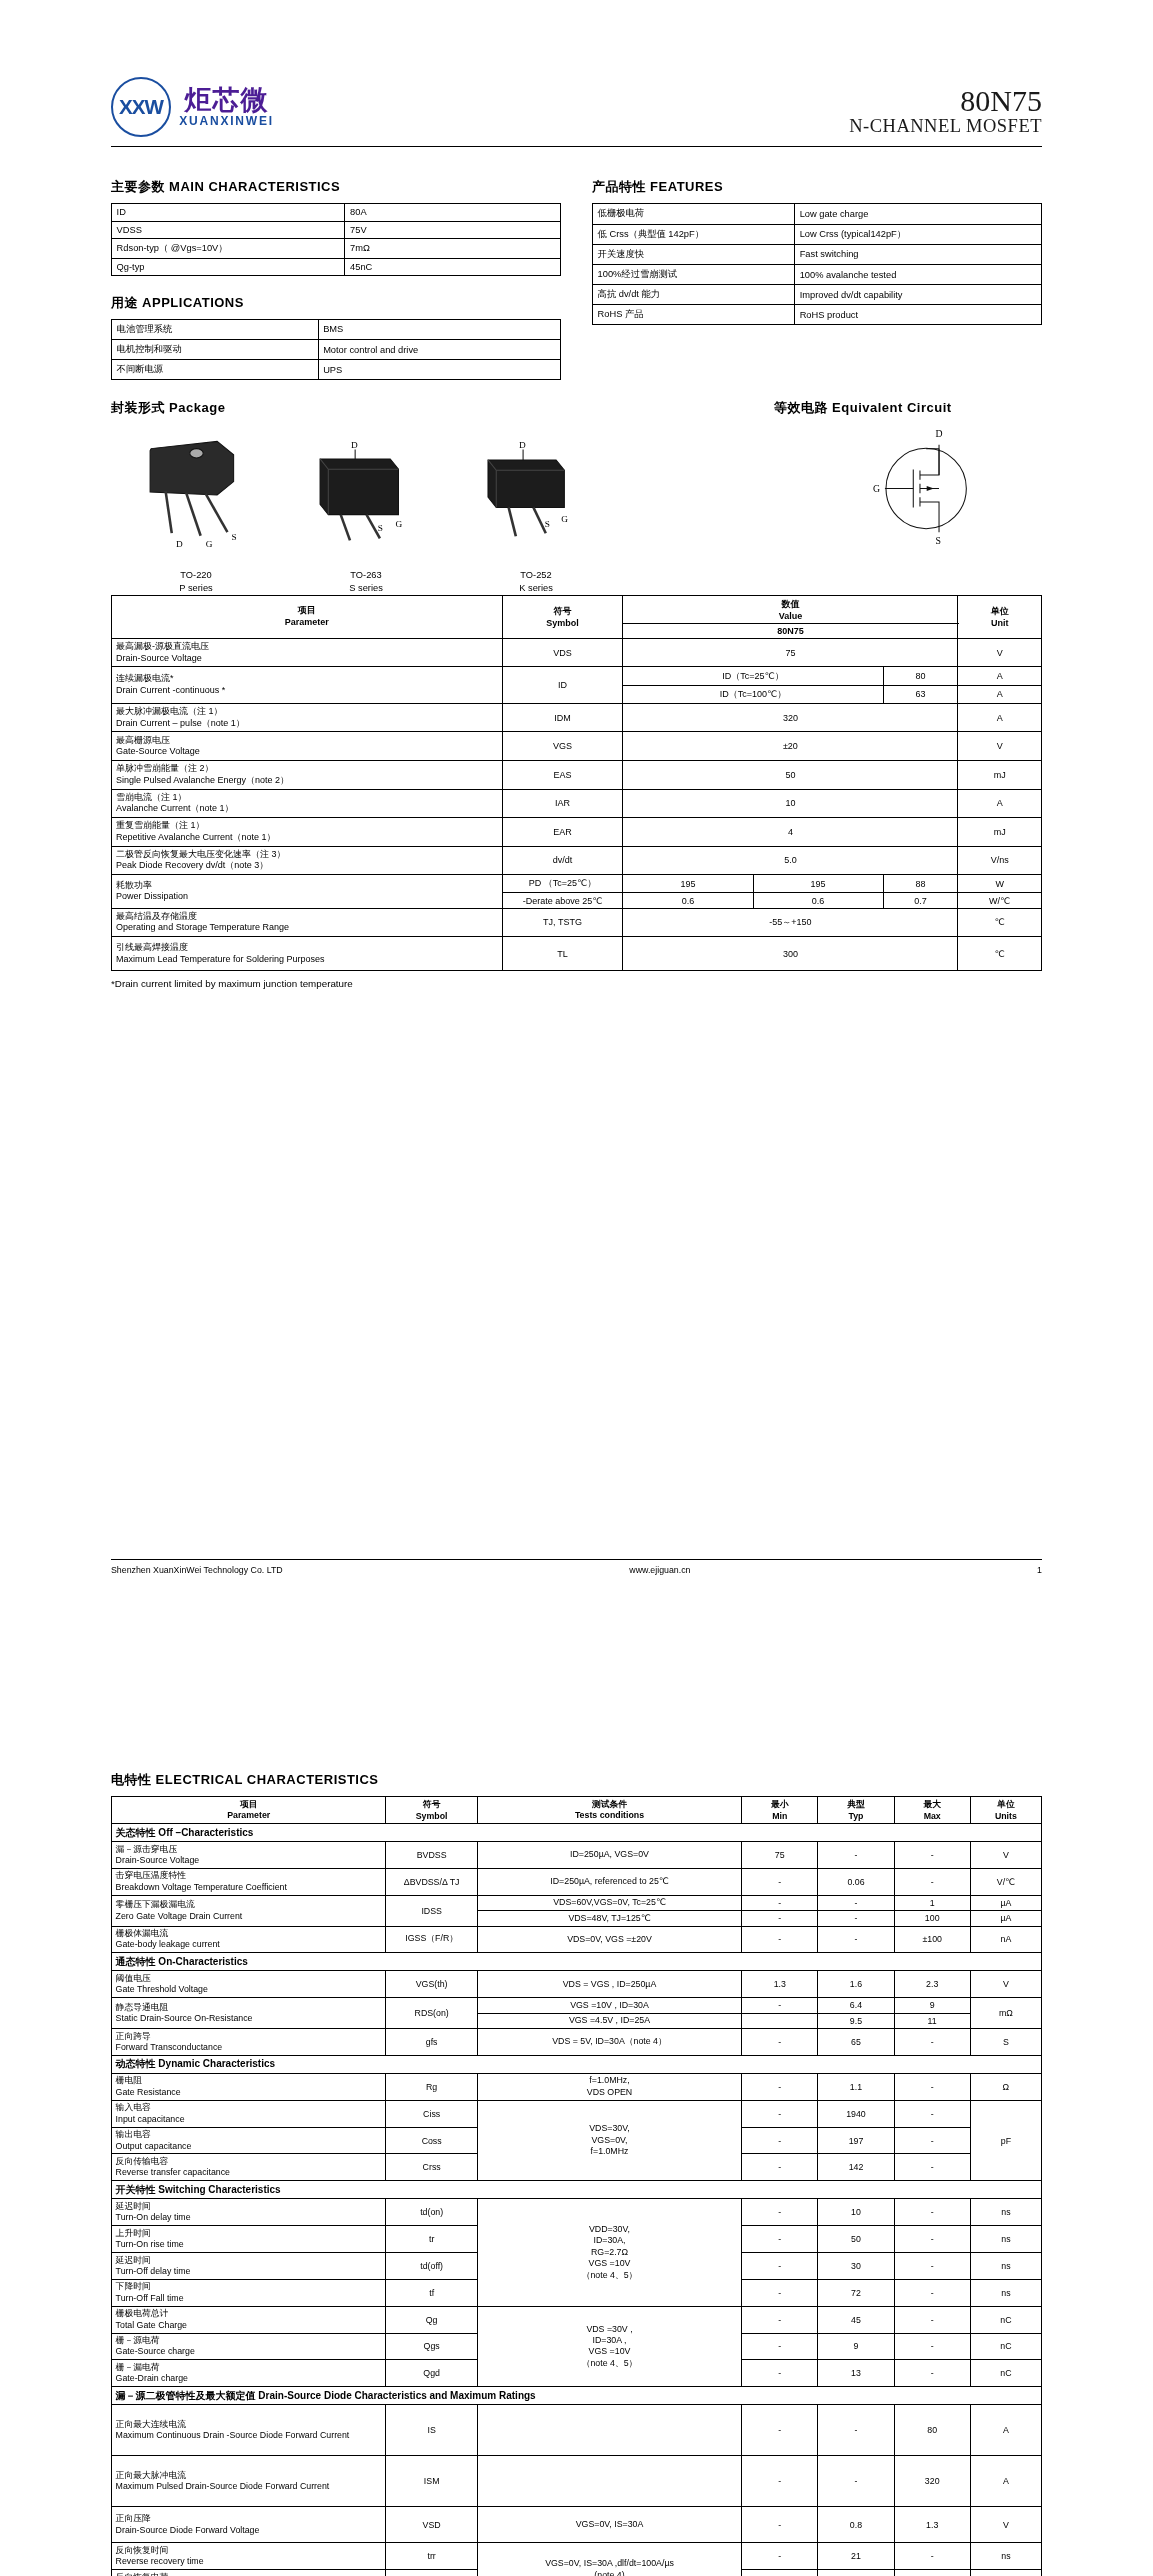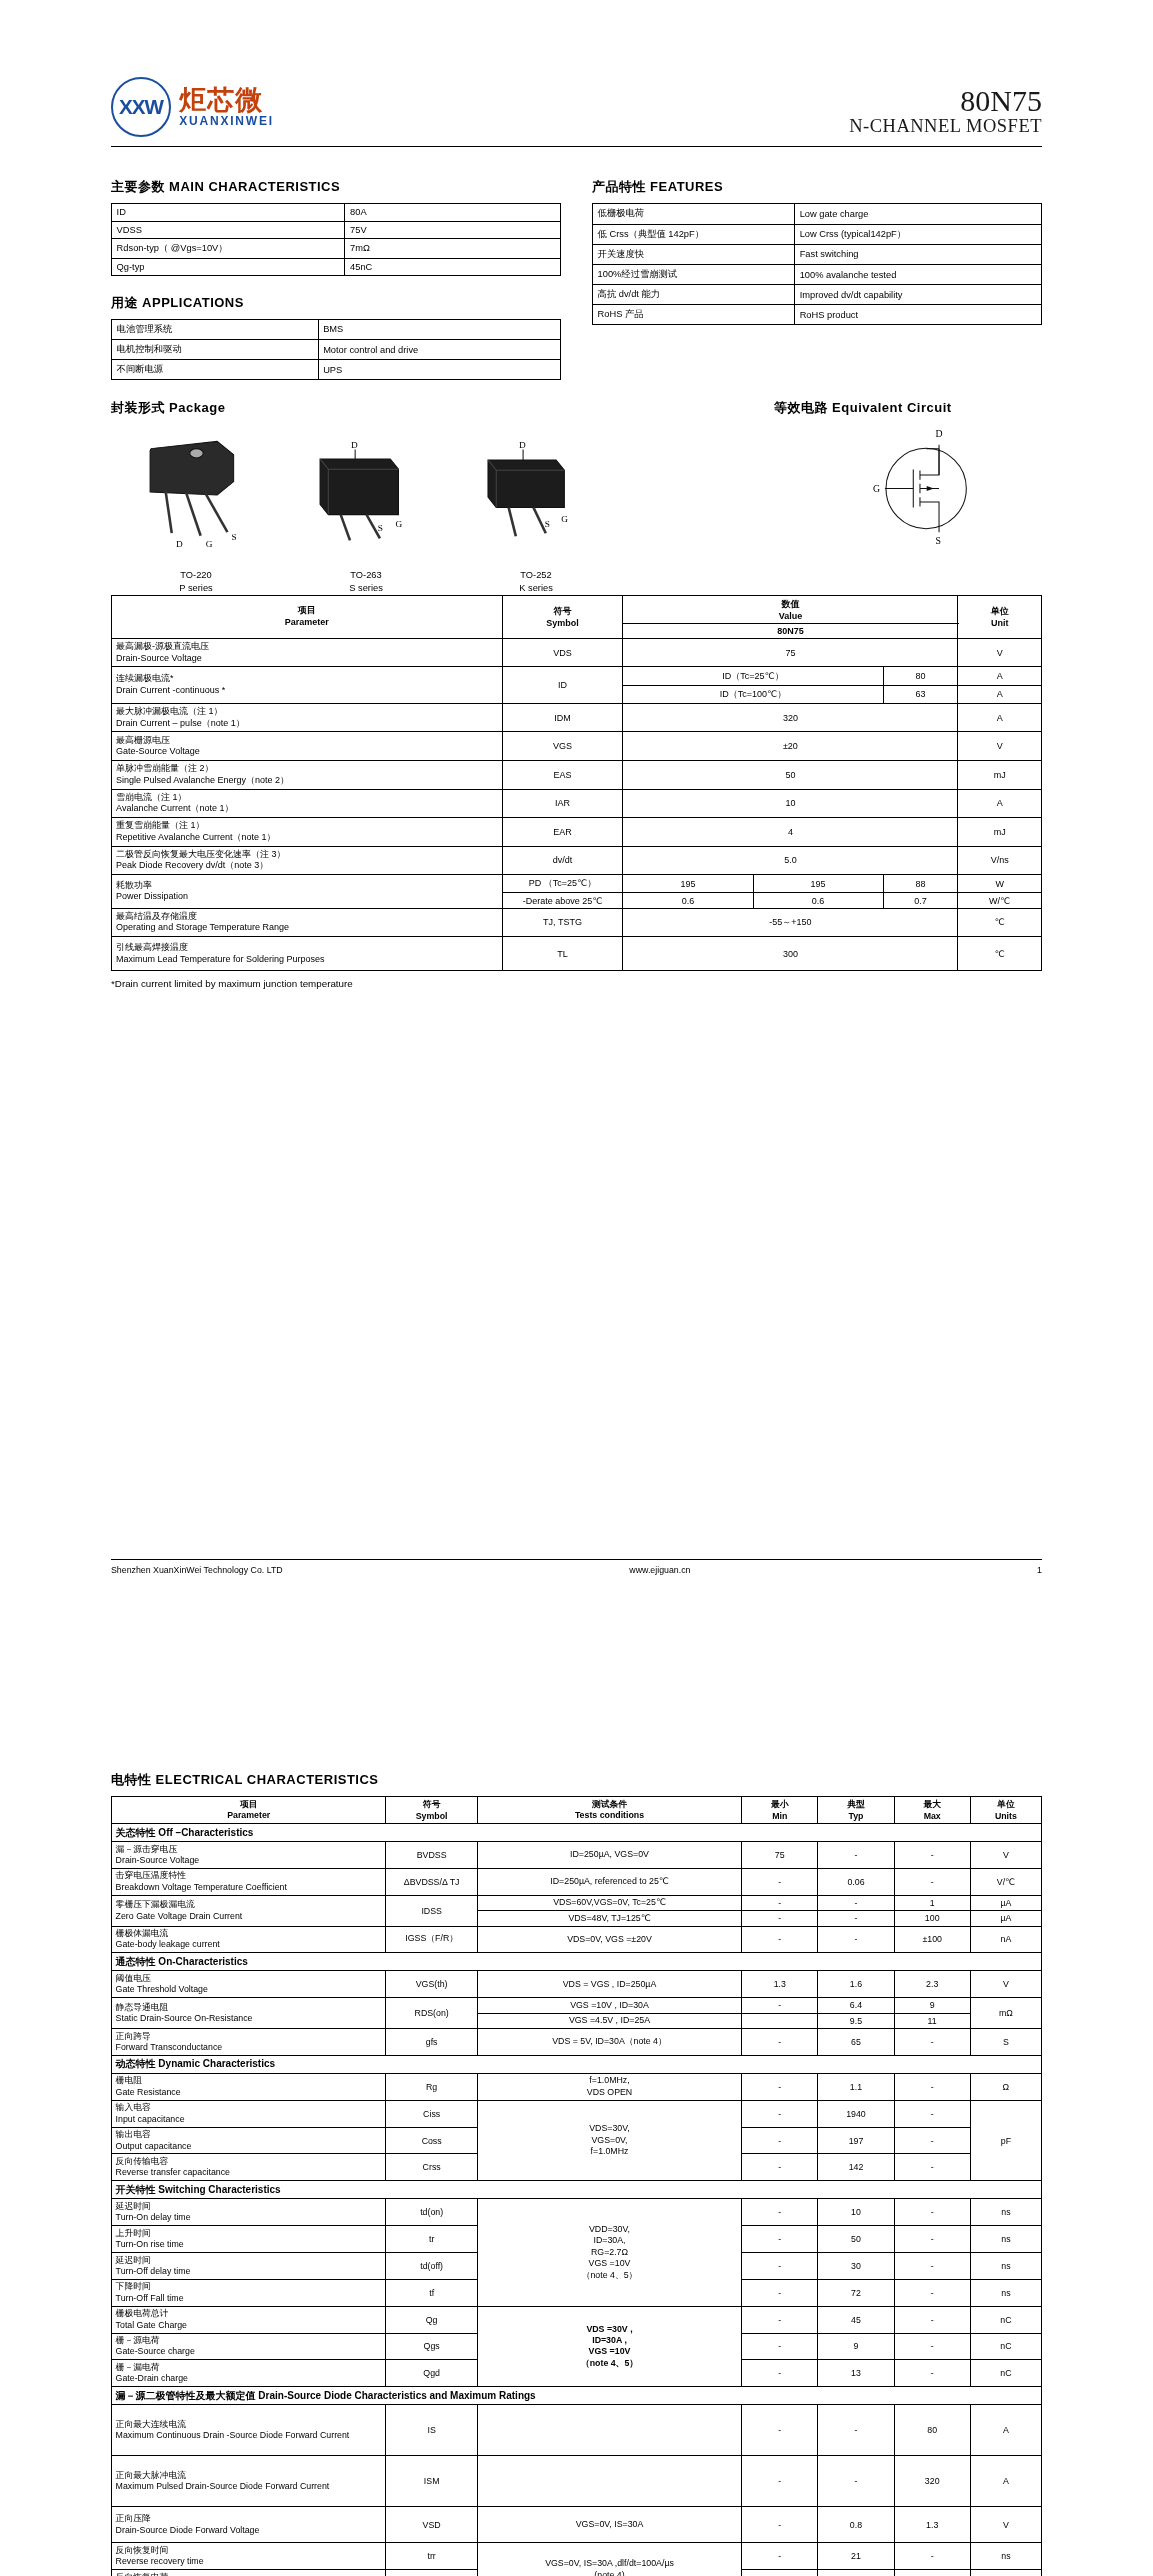--- a/index.html
+++ b/index.html
@@ -12,21 +12,21 @@
   .page2{height:1632px; padding:77px 111px 0 111px;}
 
   
   .doc-header{display:flex; align-items:flex-end; justify-content:space-between; padding-bottom:7.2px;}
   .logo-wrap{display:flex; align-items:center; gap:8.2px;}
   .logo-mark{
     width:56px;height:56px;border:2.6px solid #1a4ea0;border-radius:50%;
     display:flex;align-items:center;justify-content:center;color:#1a4ea0;
     font-weight:bold;font-size:20.6px;letter-spacing:-1px;
   }
-  .logo-text .cn{font-size:27px;color:#c2410c;font-weight:bold;line-height:1.05;letter-spacing:1px;}
+  .logo-text .cn{font-size:27px;color:#4c1d95;font-weight:bold;line-height:1.05;letter-spacing:1px;text-align:center;}
   .logo-text .en{font-size:12px;color:#1a4ea0;font-weight:bold;letter-spacing:1.8px;line-height:1.2;}
   .title-right{text-align:right;}
   .title-right .part{font-size:30px;color:#1a1a1a;line-height:1.05;font-family:"Liberation Serif",serif;}
   .title-right .sub{font-size:18.5px;color:#1a1a1a;font-family:"Liberation Serif",serif;letter-spacing:0.5px;}
   .hr-dbl{border:0;border-top:1.5px solid #000;margin:2.1px 0 0 0;}
 
   
   .sec-title{font-size:13px;font-weight:bold;color:#000;margin:17.5px 0 7.2px 0;letter-spacing:0.5px;}
 
   
@@ -676,21 +676,21 @@
         <td class="n">72</td>
         <td class="n">-</td>
         <td class="u">ns</td>
       </tr>
       <tr>
         <td class="p">
             <div>栅极电荷总计</div>
             <div>Total Gate Charge</div>
           </td>
         <td class="sym">Qg</td>
-        <td class="cond" rowspan="3" style="white-space:pre-line;font-weight:bold;">VDS =30V ,
+        <td class="cond" rowspan="3" style="white-space:pre-line;">VDS =30V ,
 ID=30A ,
 VGS =10V
 （note 4、5）</td>
         <td class="n">-</td>
         <td class="n">45</td>
         <td class="n">-</td>
         <td class="u">nC</td>
       </tr>
       <tr>
         <td class="p">

